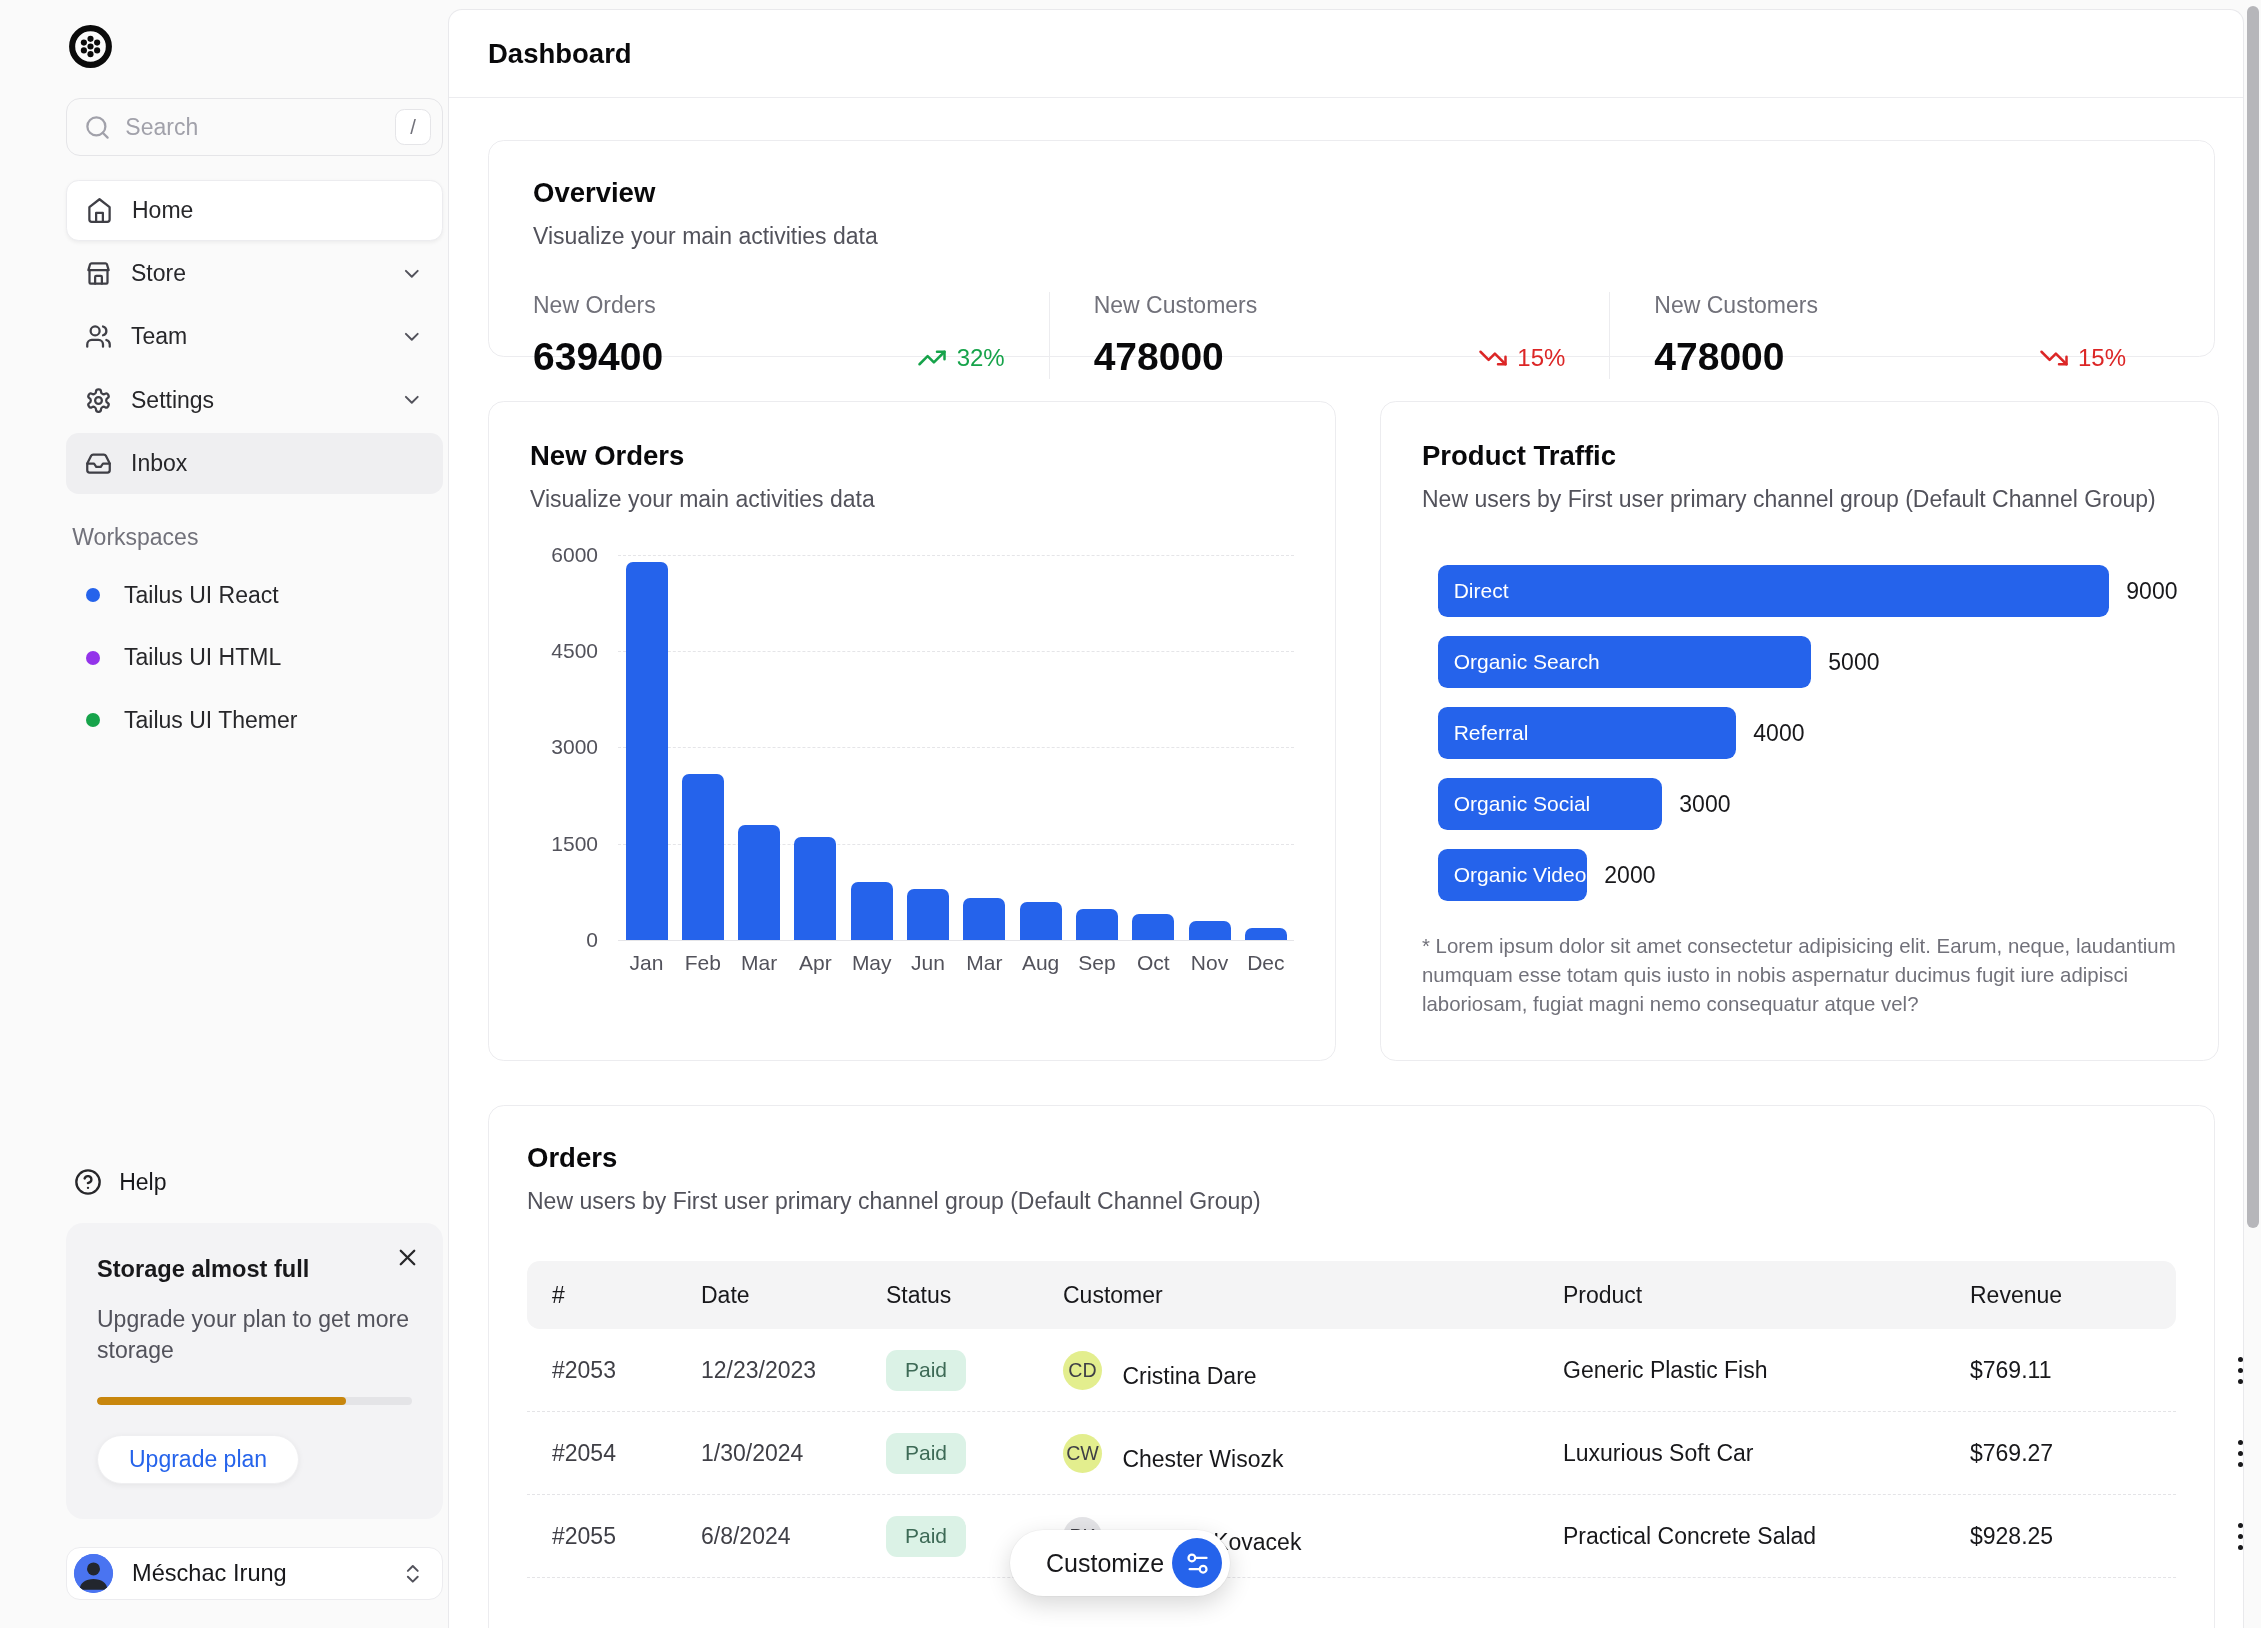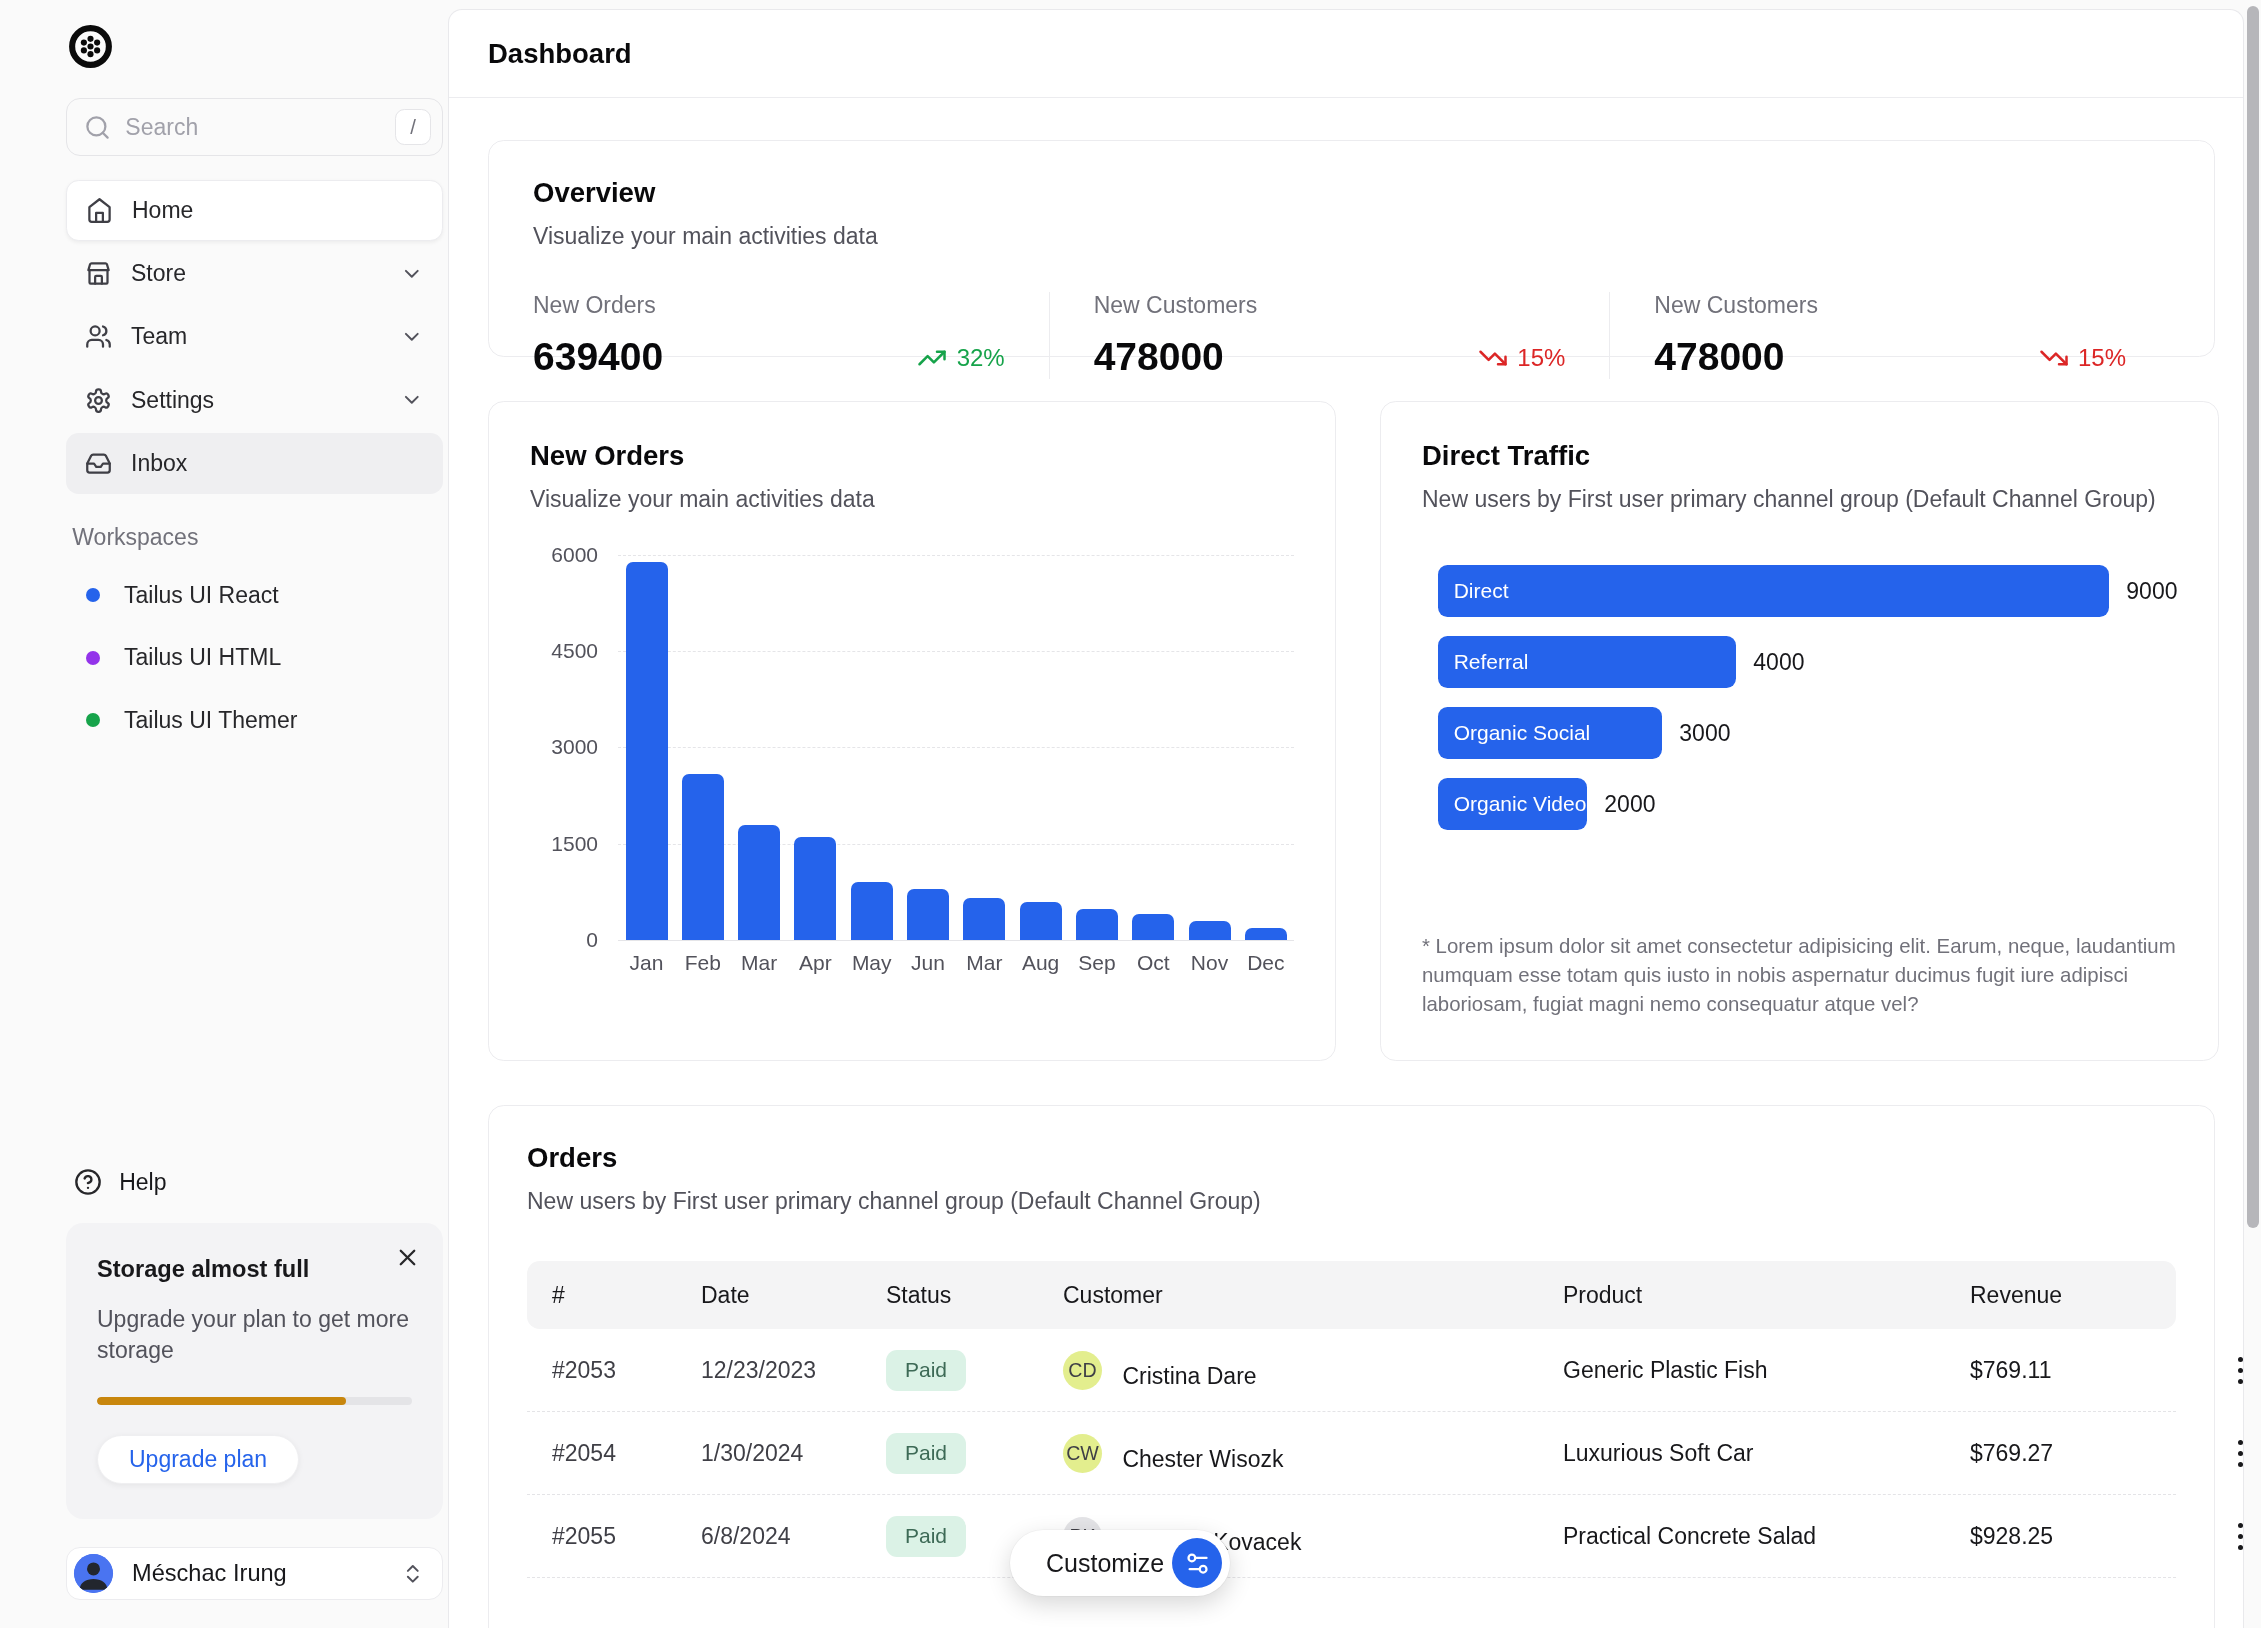--- a/index.html
+++ b/index.html
@@ -375,28 +375,34 @@
                 <span class="month">Sep</span>
                 <span class="month">Oct</span>
                 <span class="month">Nov</span>
                 <span class="month">Dec</span>
               </div>
             </div>
         </div>
       </section>
 
       <section class="card traffic-card">
-        <div class="card-title">Direct Traffic</div>
+        <div class="card-title">Product Traffic</div>
         <div class="card-sub">New users by First user primary channel group (Default Channel Group)</div>
         <div class="tbars" id="traffic-bars">
             <div class="tbar-row">
               <div class="tbar" style="width: 671px; background: rgb(37, 99, 235);">
                 <span>Direct</span>
               </div>
               <span class="tbar-value">9000</span>
+            </div>
+            <div class="tbar-row">
+              <div class="tbar" style="width: 373px; background: rgb(37, 99, 235);">
+                <span>Organic Search</span>
+              </div>
+              <span class="tbar-value">5000</span>
             </div>
             <div class="tbar-row">
               <div class="tbar" style="width: 298px; background: rgb(37, 99, 235);">
                 <span>Referral</span>
               </div>
               <span class="tbar-value">4000</span>
             </div>
             <div class="tbar-row">
               <div class="tbar" style="width: 224px; background: rgb(37, 99, 235);">
                 <span>Organic Social</span>

